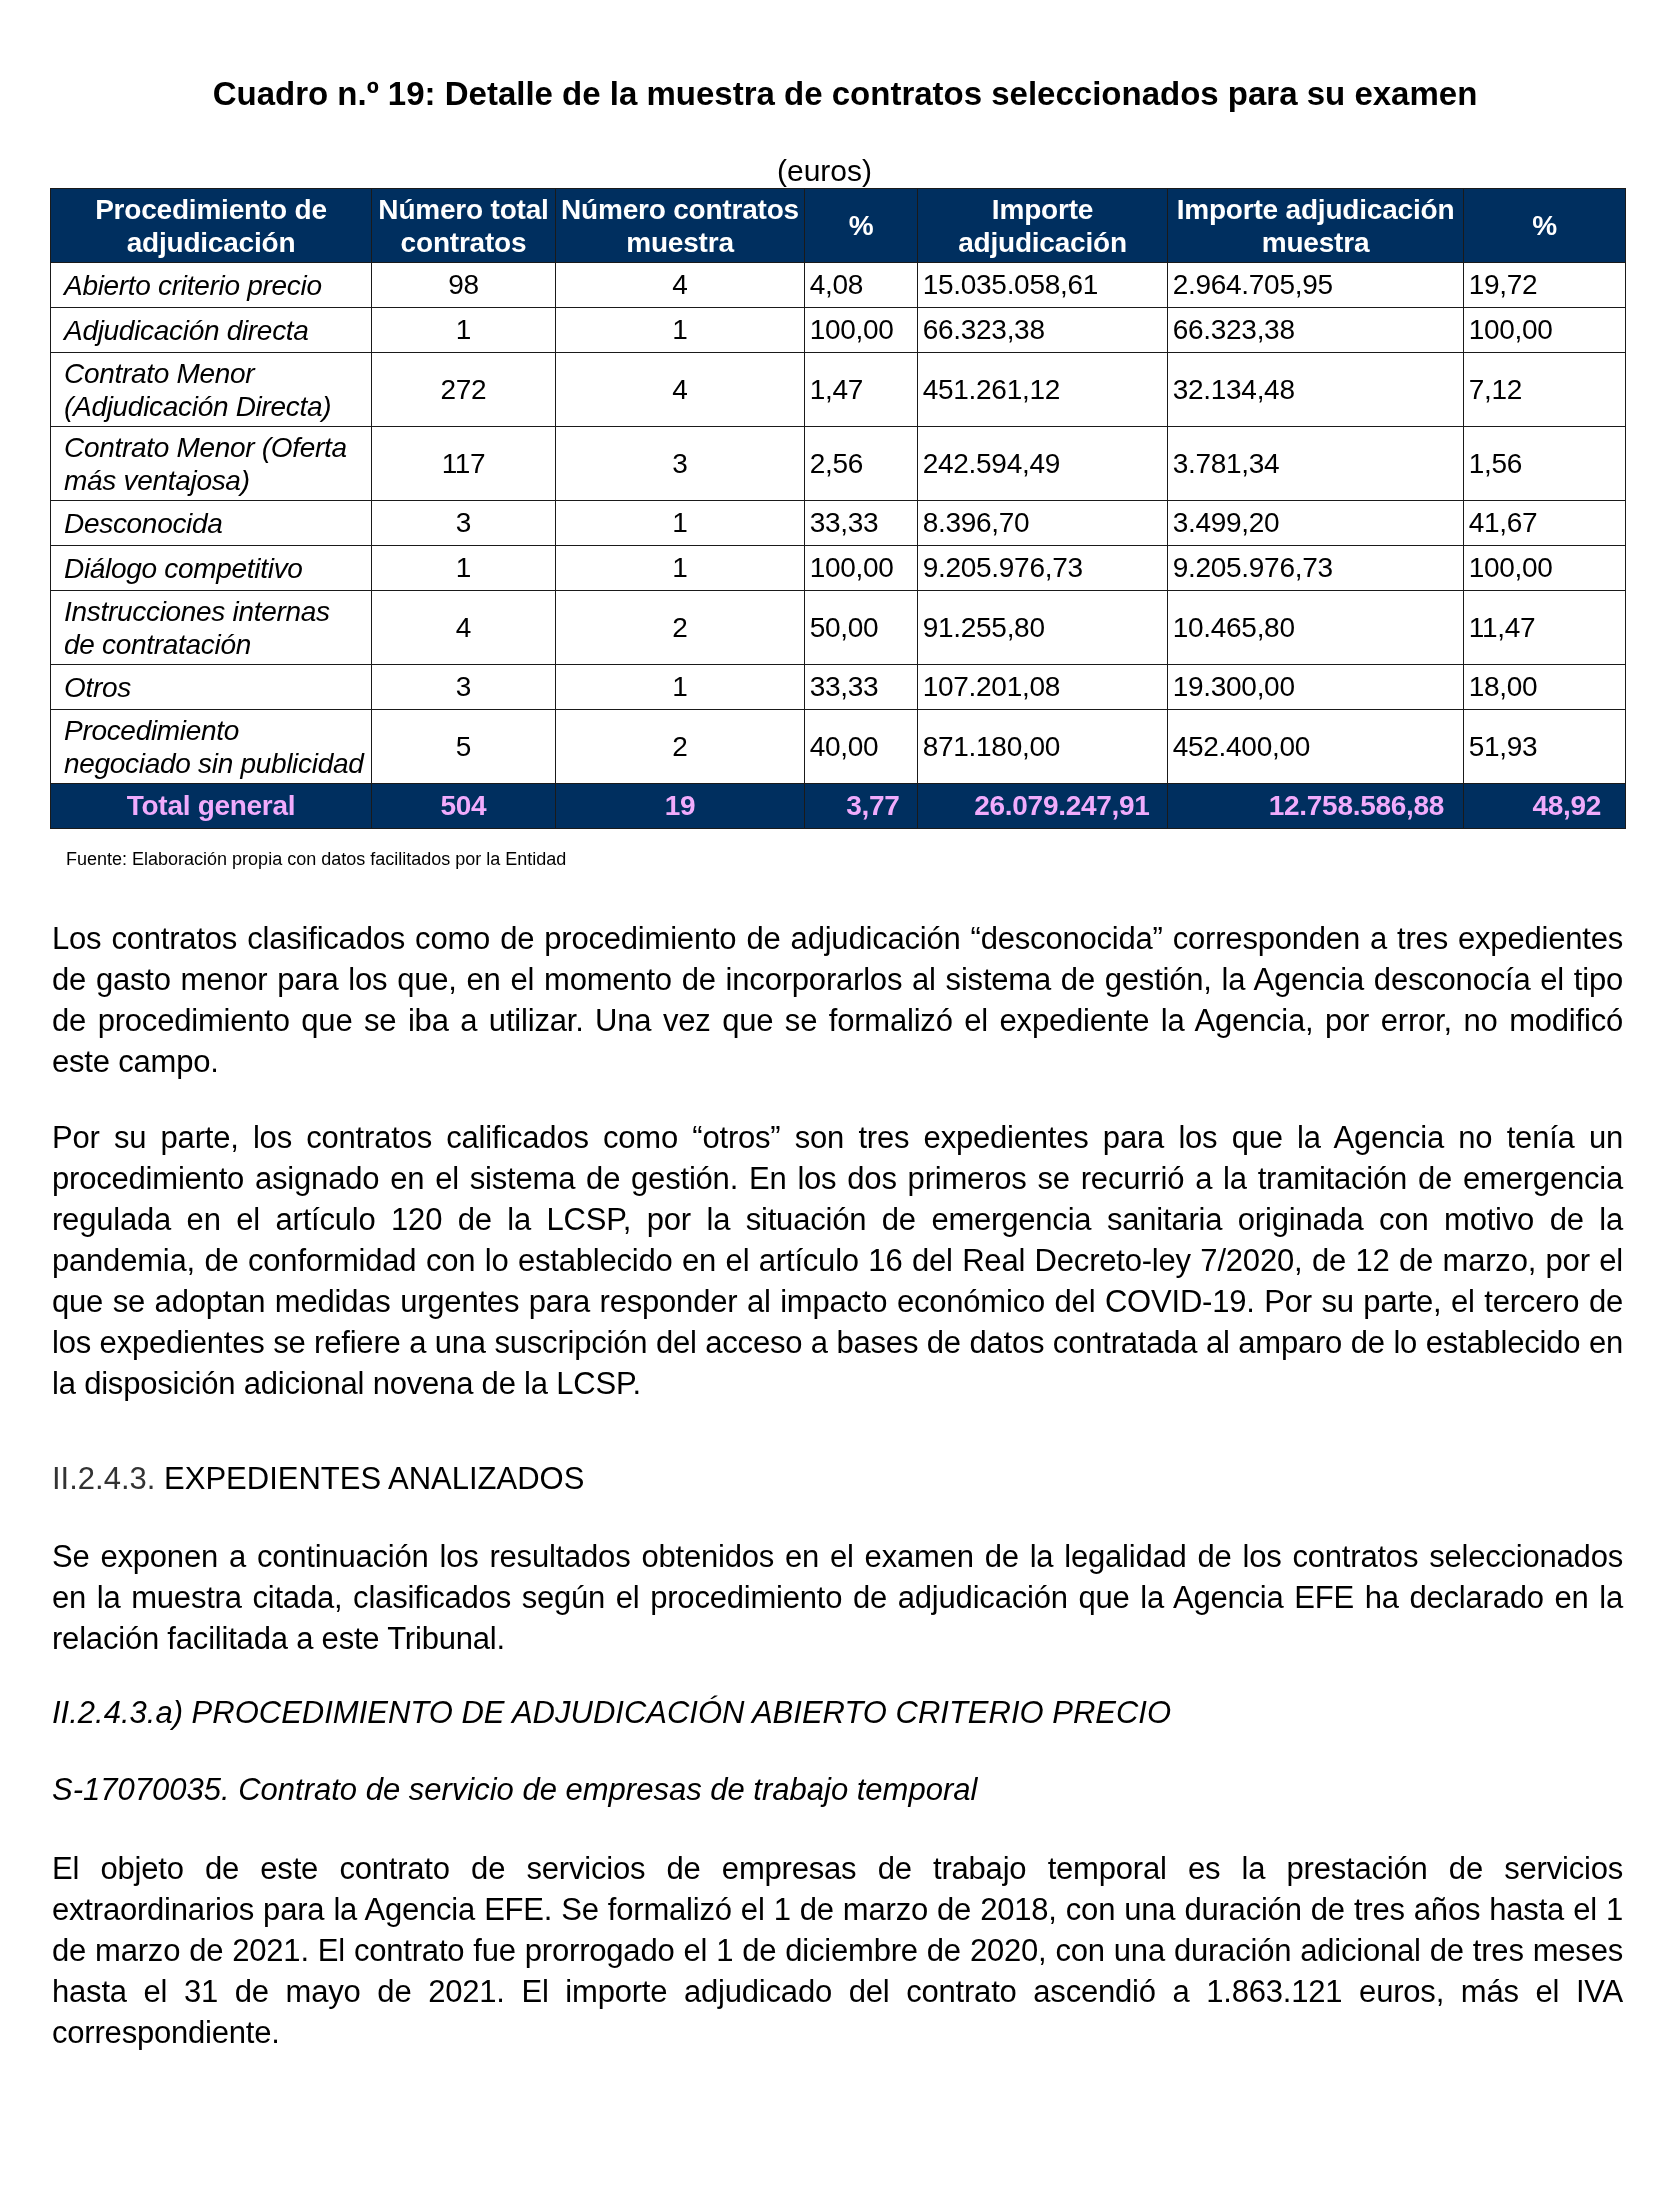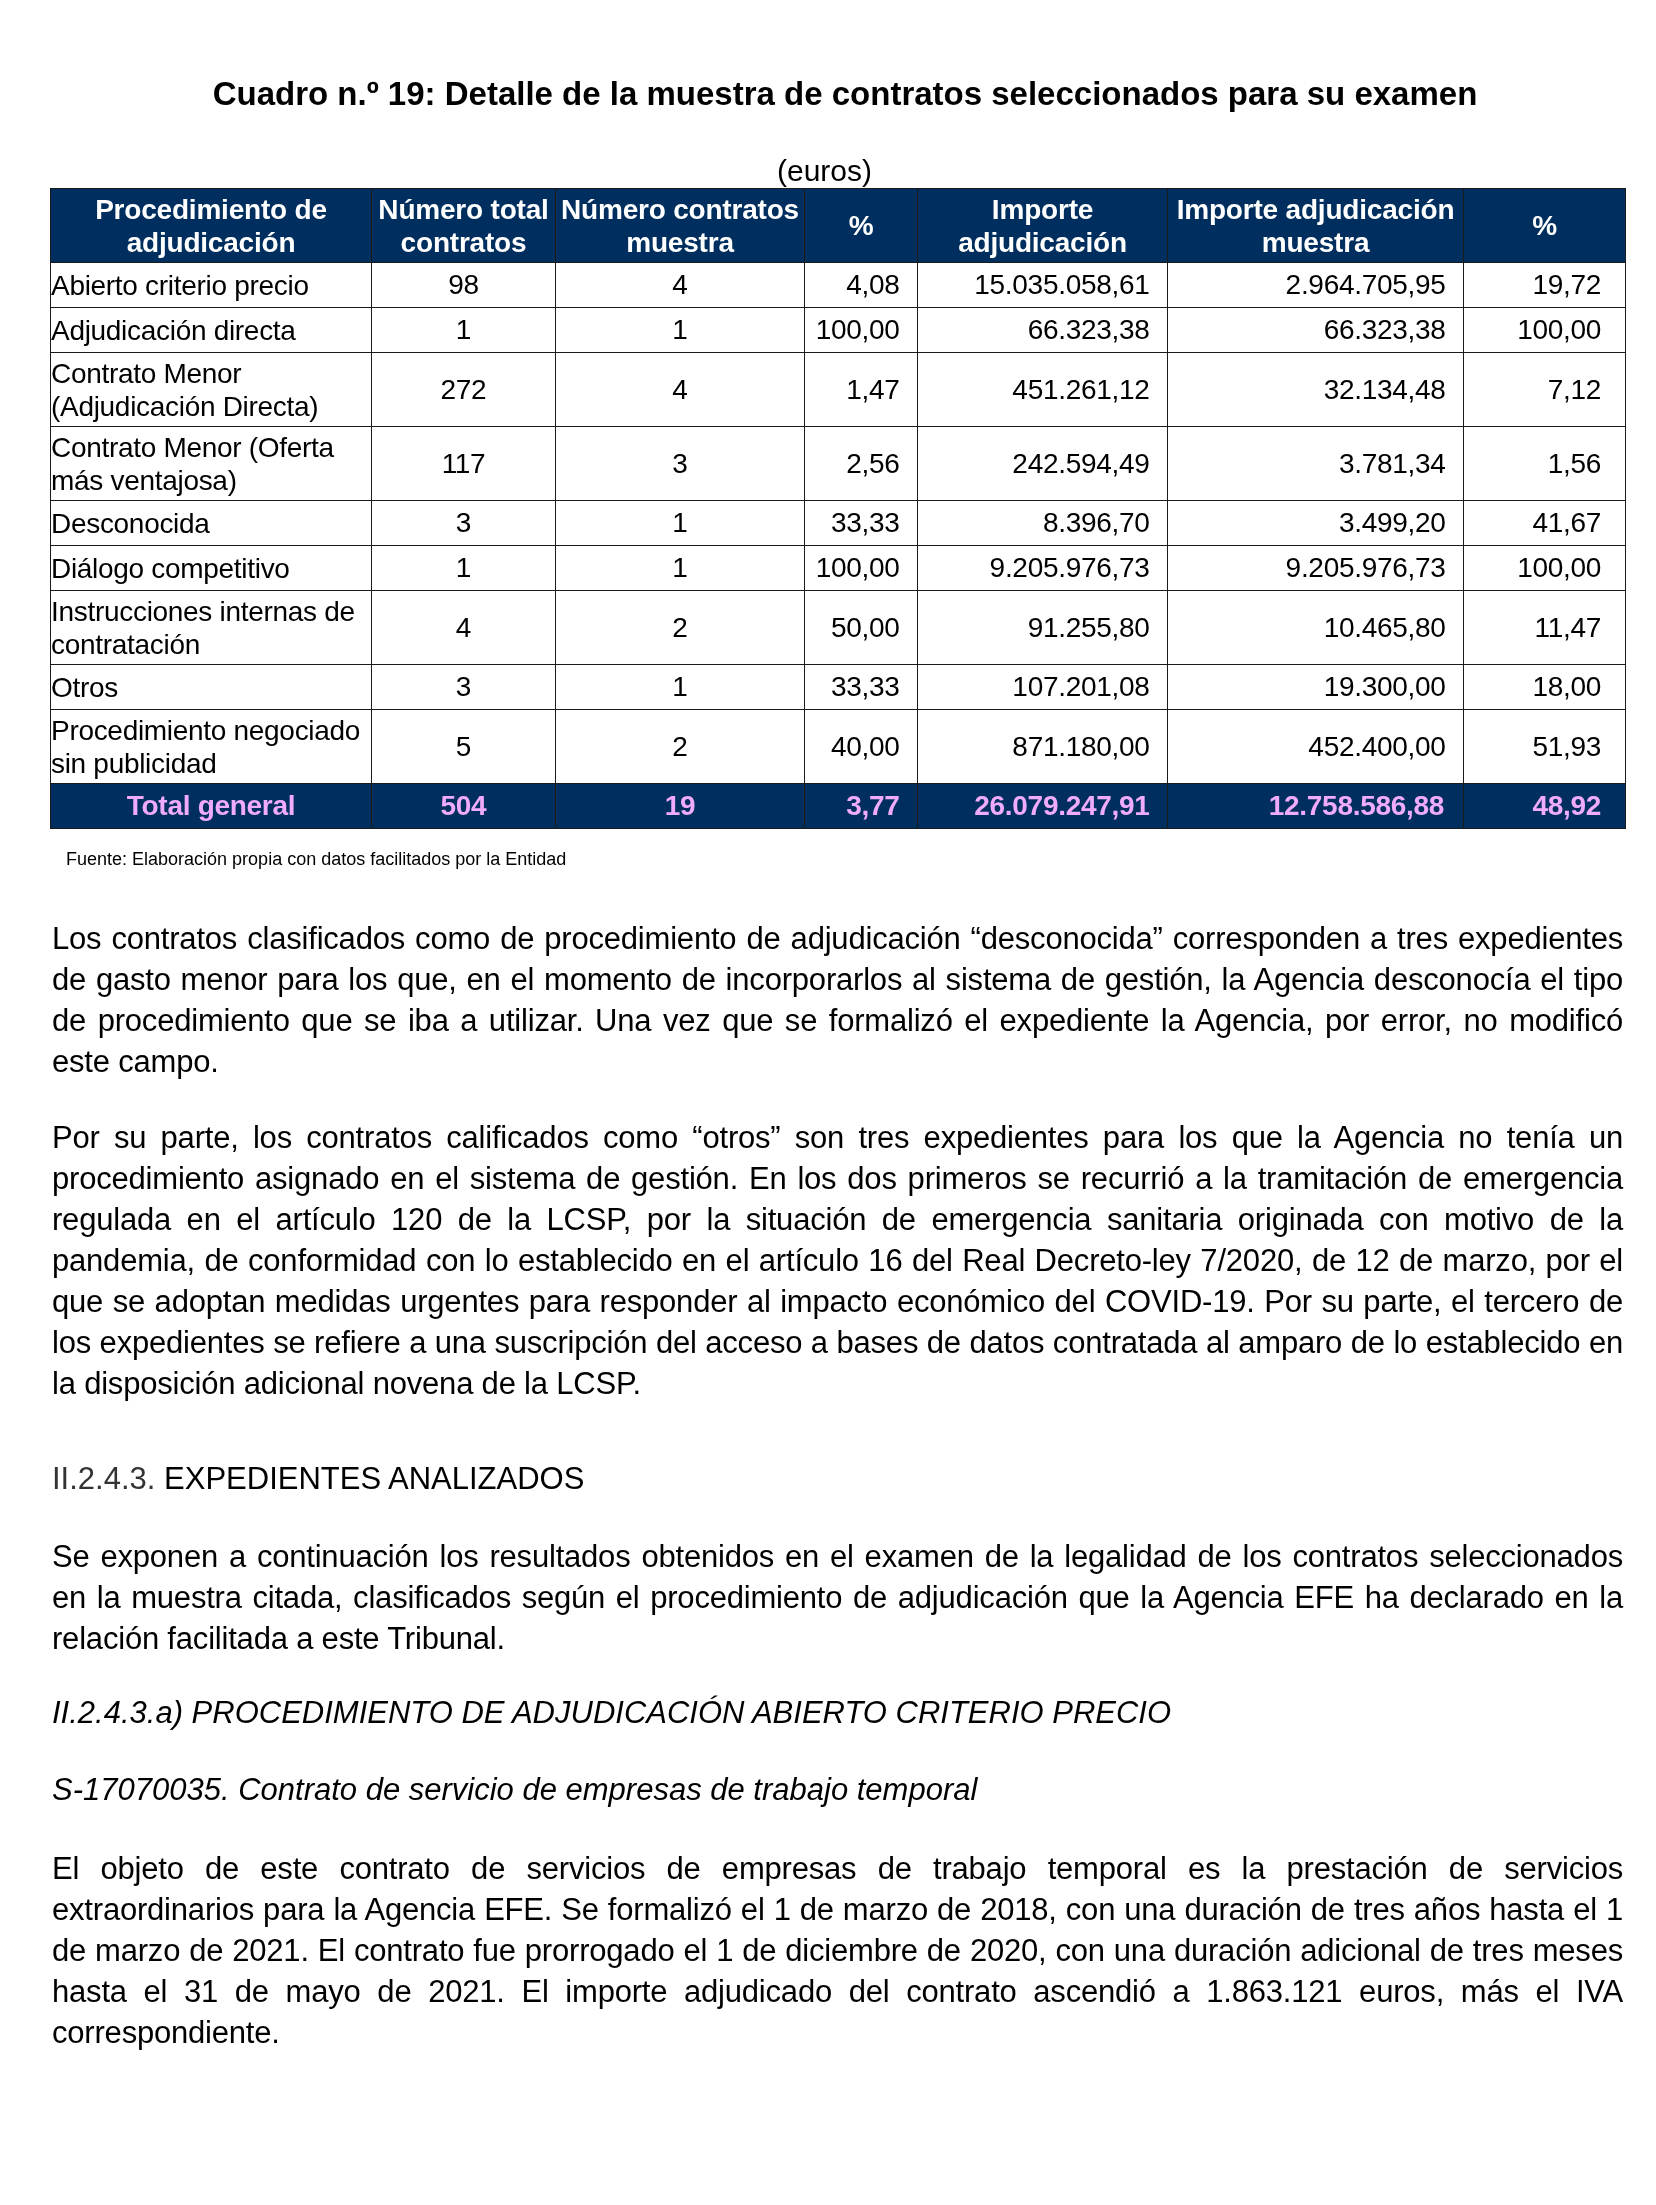--- a/index.html
+++ b/index.html
@@ -74,25 +74,26 @@
   #contracts-table tbody td {
     height: 44px;
     line-height: 30px;
     font-size: 28px;
     letter-spacing: -0.3px;
   }
   #contracts-table tbody tr.tall td { height: 73px; }
   #contracts-table tbody td.proc {
     text-align: left;
     white-space: normal;
-    padding-left: 0;
+    padding-left: 13px;
     line-height: 33px;
+    font-style: italic;
   }
   #contracts-table tbody td.ctr { text-align: center; }
-  #contracts-table tbody td.num { text-align: right; padding-right: 17.5px; }
+  #contracts-table tbody td.num { padding-right: 17.5px; }
   #contracts-table tbody td.num.pct2 { padding-right: 24px; }
   #contracts-table tbody td.num.imp2 { }
 
   #contracts-table tfoot td {
     background: #002f5f;
     color: #f0abfc;
     font-weight: bold;
     height: 44px;
     line-height: 32px;
     font-size: 28px;

